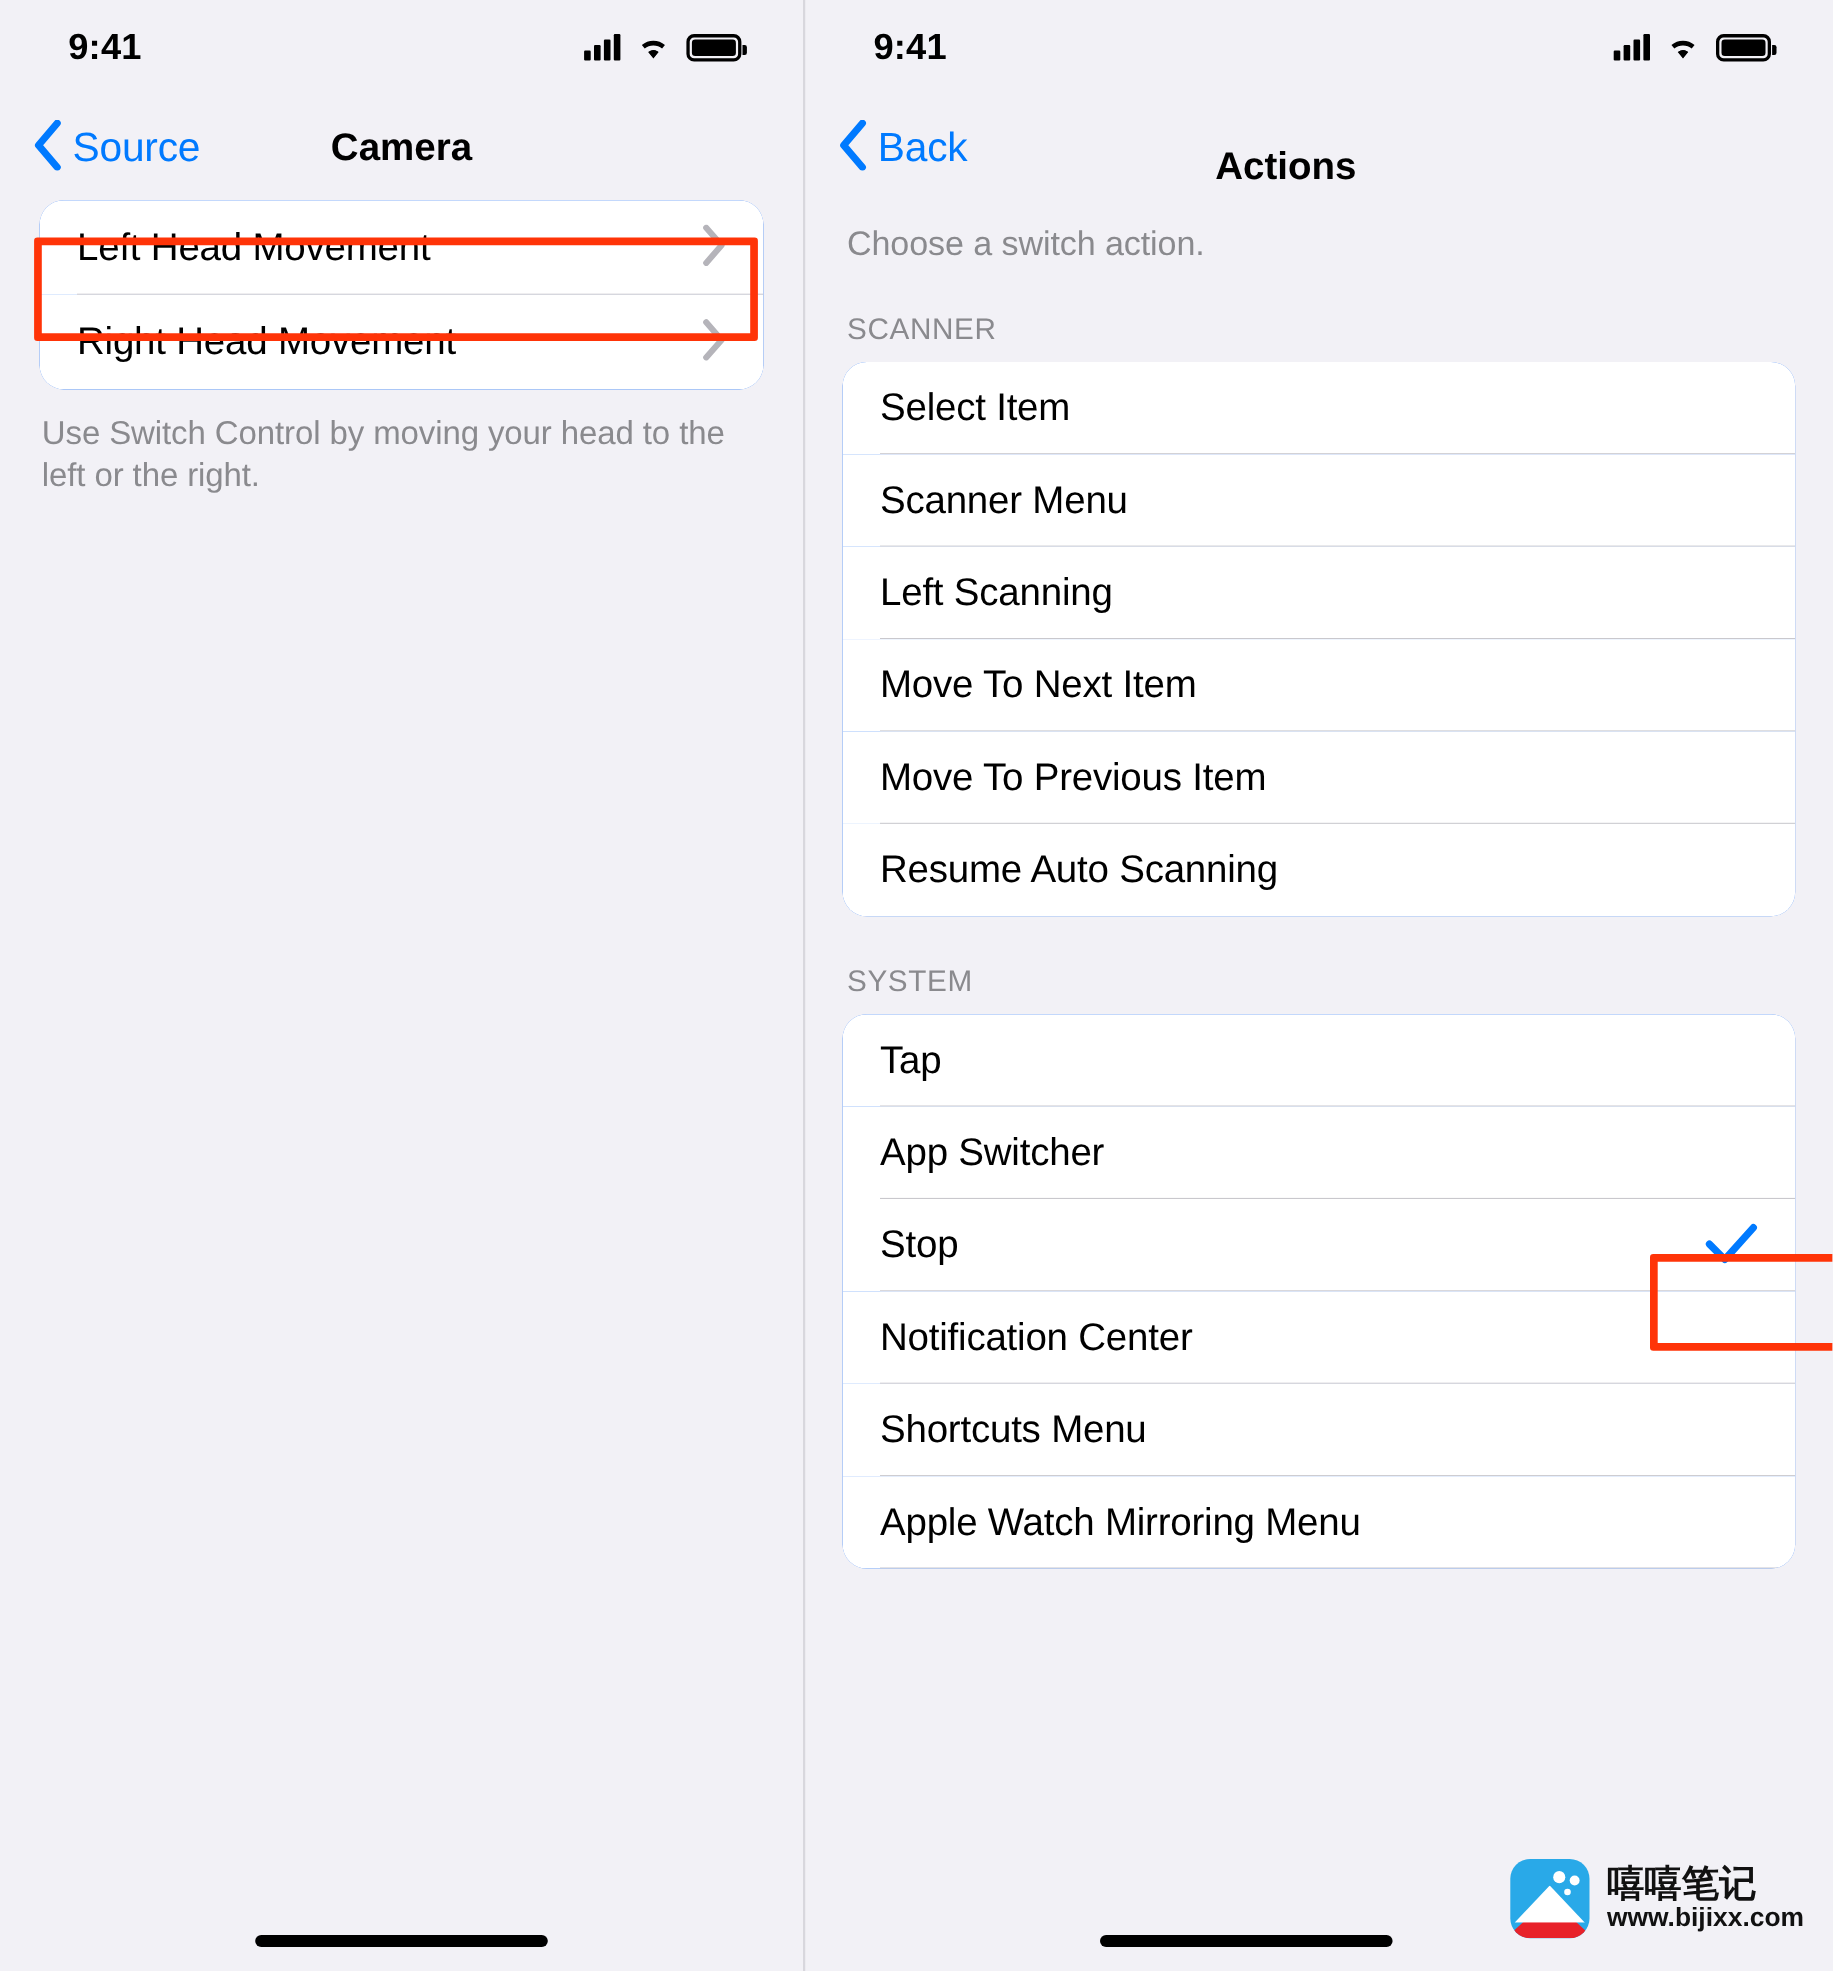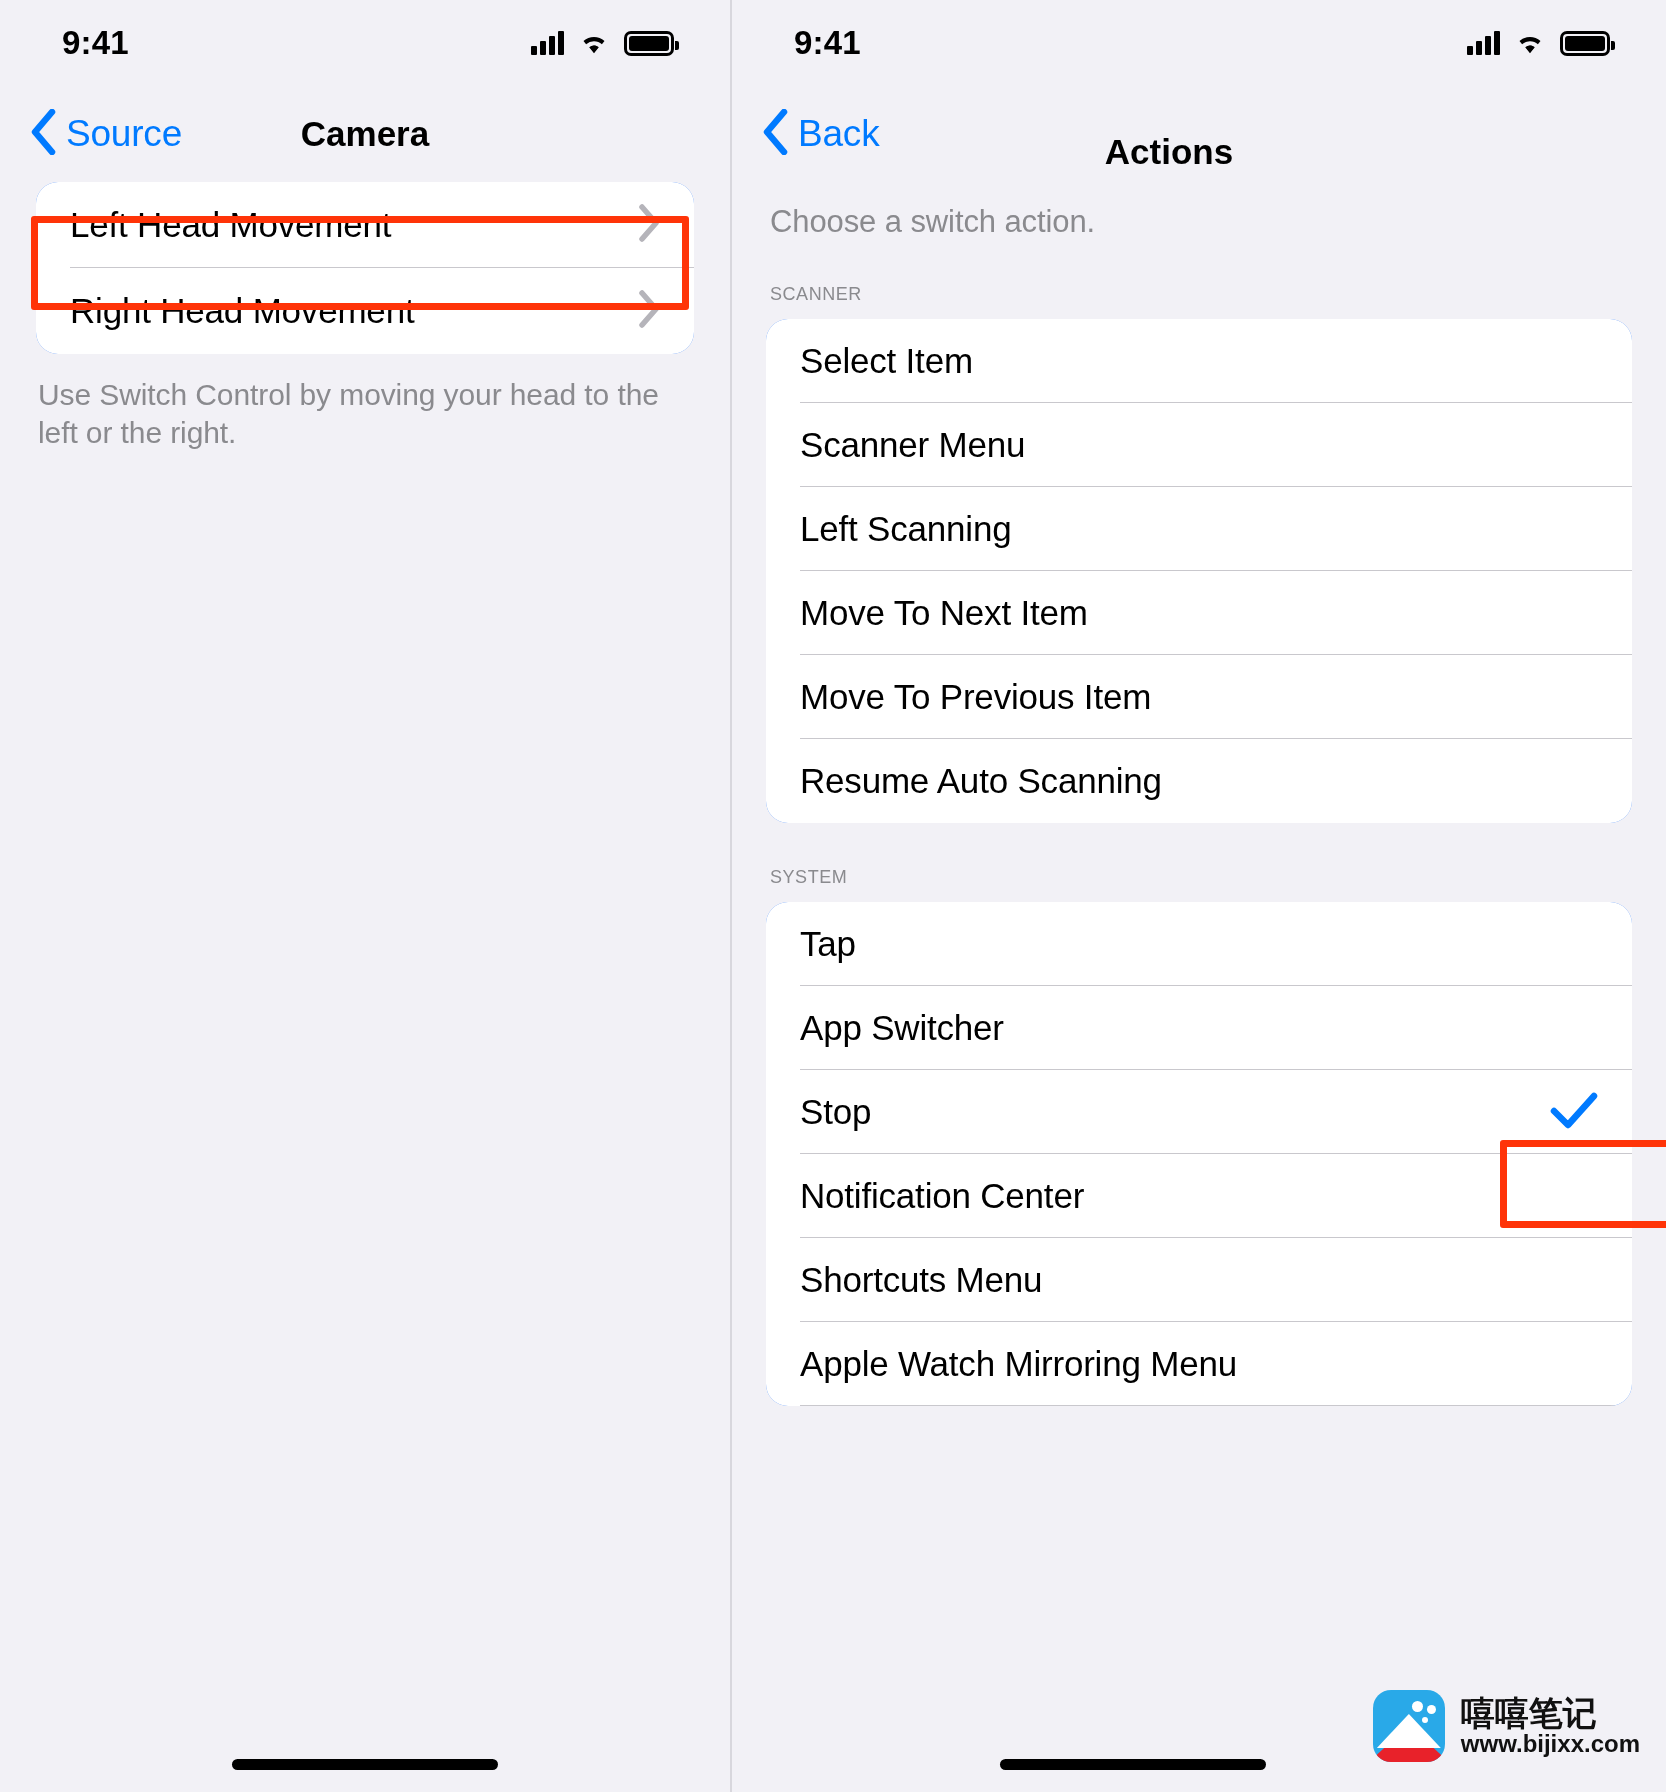--- a/index.html
+++ b/index.html
@@ -98,21 +98,21 @@
     line-height: 1.26;
     margin: 22px 44px 0 38px;
     letter-spacing: -0.1px;
   }
   .intro-note {
     color: #8a8a8e; font-size: 31px;
     margin: 22px 0 0 38px;
     letter-spacing: -0.1px;
   }
   .section-header {
-    color: #8a8a8e; font-size: 18px;
+    color: #8a8a8e; font-size: 27px;
     letter-spacing: .55px;
     margin: 44px 0 14px 38px;
     text-transform: uppercase;
   }
 
   
   .hl-left {
     position: absolute;
     left: 31px; top: 216px;
     width: 658px; height: 94px;

